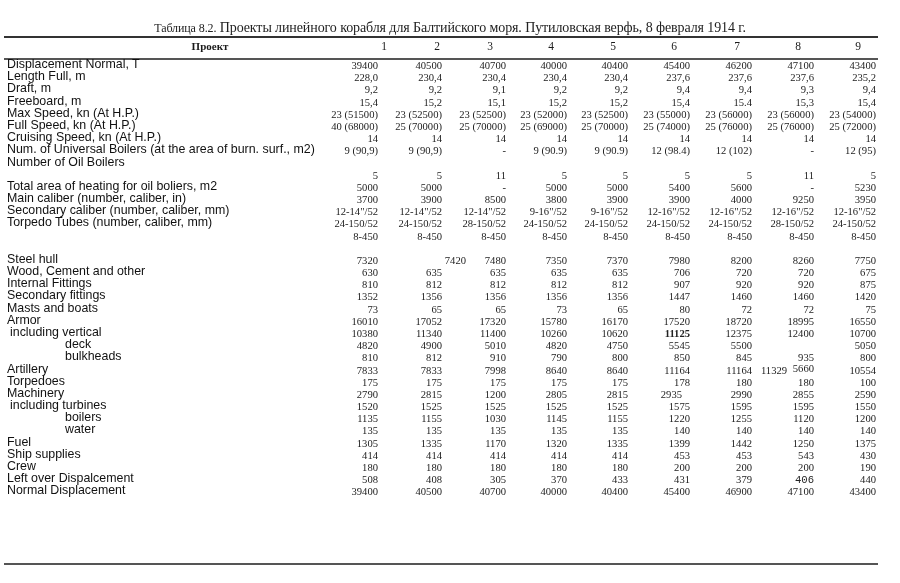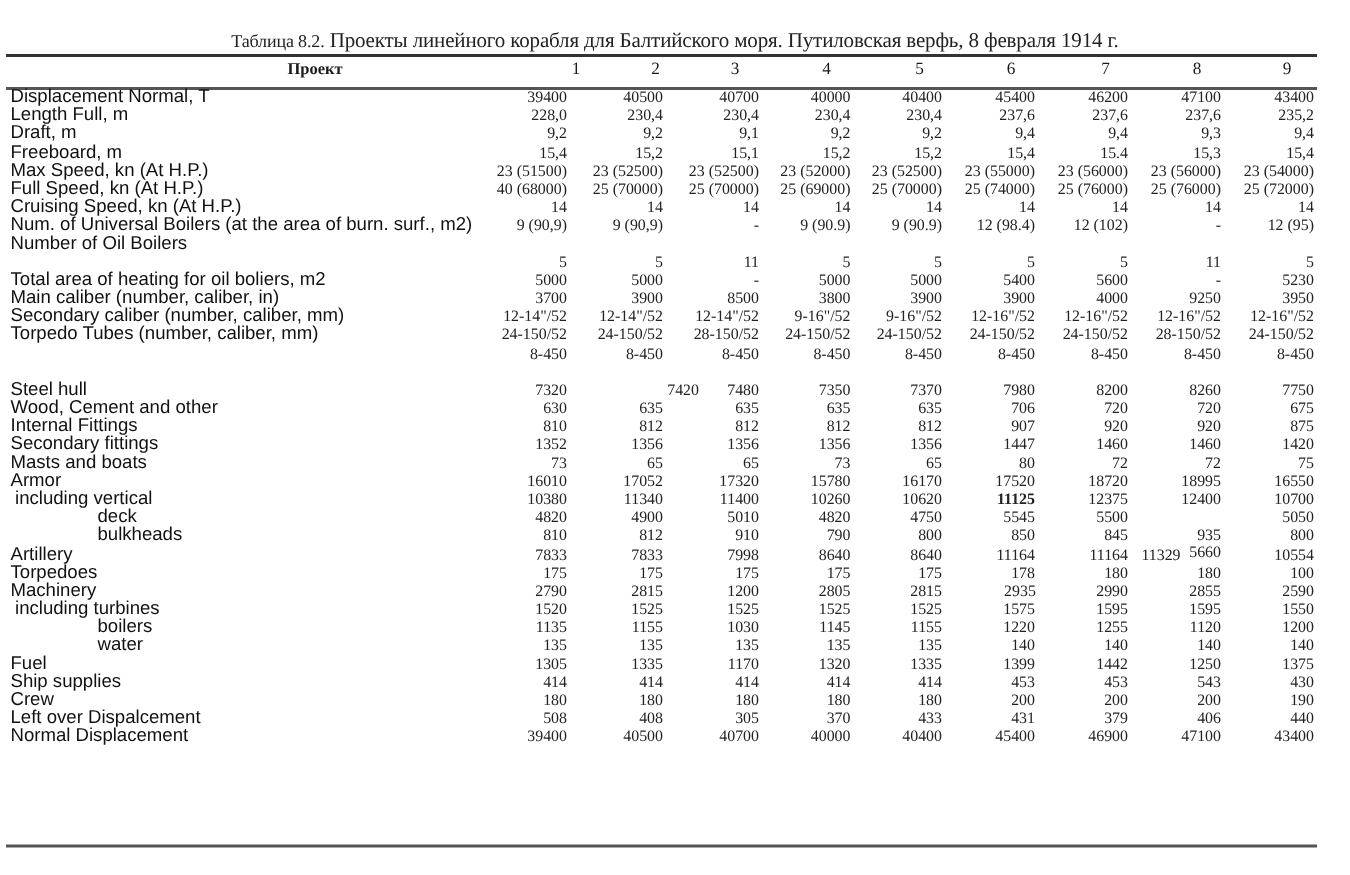--- a/index.html
+++ b/index.html
@@ -385,21 +385,21 @@
       <span class="val" style="left: 734px;">180</span>
       <span class="val" style="left: 796px;">100</span>
     </div>
     <div class="row">
       <span class="label">Machinery</span>
       <span class="val" style="left: 298px;">2790</span>
       <span class="val" style="left: 362px;">2815</span>
       <span class="val" style="left: 426px;">1200</span>
       <span class="val" style="left: 487px;">2805</span>
       <span class="val" style="left: 548px;">2815</span>
-      <span class="val" style="left: 640px; text-align: center;">2935</span>
+      <span class="val" style="left: 602px;">2935</span>
       <span class="val" style="left: 672px;">2990</span>
       <span class="val" style="left: 734px;">2855</span>
       <span class="val" style="left: 796px;">2590</span>
     </div>
     <div class="row">
       <span class="label ind1">including turbines</span>
       <span class="val" style="left: 298px;">1520</span>
       <span class="val" style="left: 362px;">1525</span>
       <span class="val" style="left: 426px;">1525</span>
       <span class="val" style="left: 487px;">1525</span>
@@ -471,21 +471,21 @@
     </div>
     <div class="row">
       <span class="label">Left over Dispalcement</span>
       <span class="val" style="left: 298px;">508</span>
       <span class="val" style="left: 362px;">408</span>
       <span class="val" style="left: 426px;">305</span>
       <span class="val" style="left: 487px;">370</span>
       <span class="val" style="left: 548px;">433</span>
       <span class="val" style="left: 610px;">431</span>
       <span class="val" style="left: 672px;">379</span>
-      <span class="val" style="left: 734px;">406</span>
+      <span class="val" style="left: 734px; font-family: Liberation Mono, monospace;">406</span>
       <span class="val" style="left: 796px;">440</span>
     </div>
     <div class="row">
       <span class="label">Normal Displacement</span>
       <span class="val" style="left: 298px;">39400</span>
       <span class="val" style="left: 362px;">40500</span>
       <span class="val" style="left: 426px;">40700</span>
       <span class="val" style="left: 487px;">40000</span>
       <span class="val" style="left: 548px;">40400</span>
       <span class="val" style="left: 610px;">45400</span>

